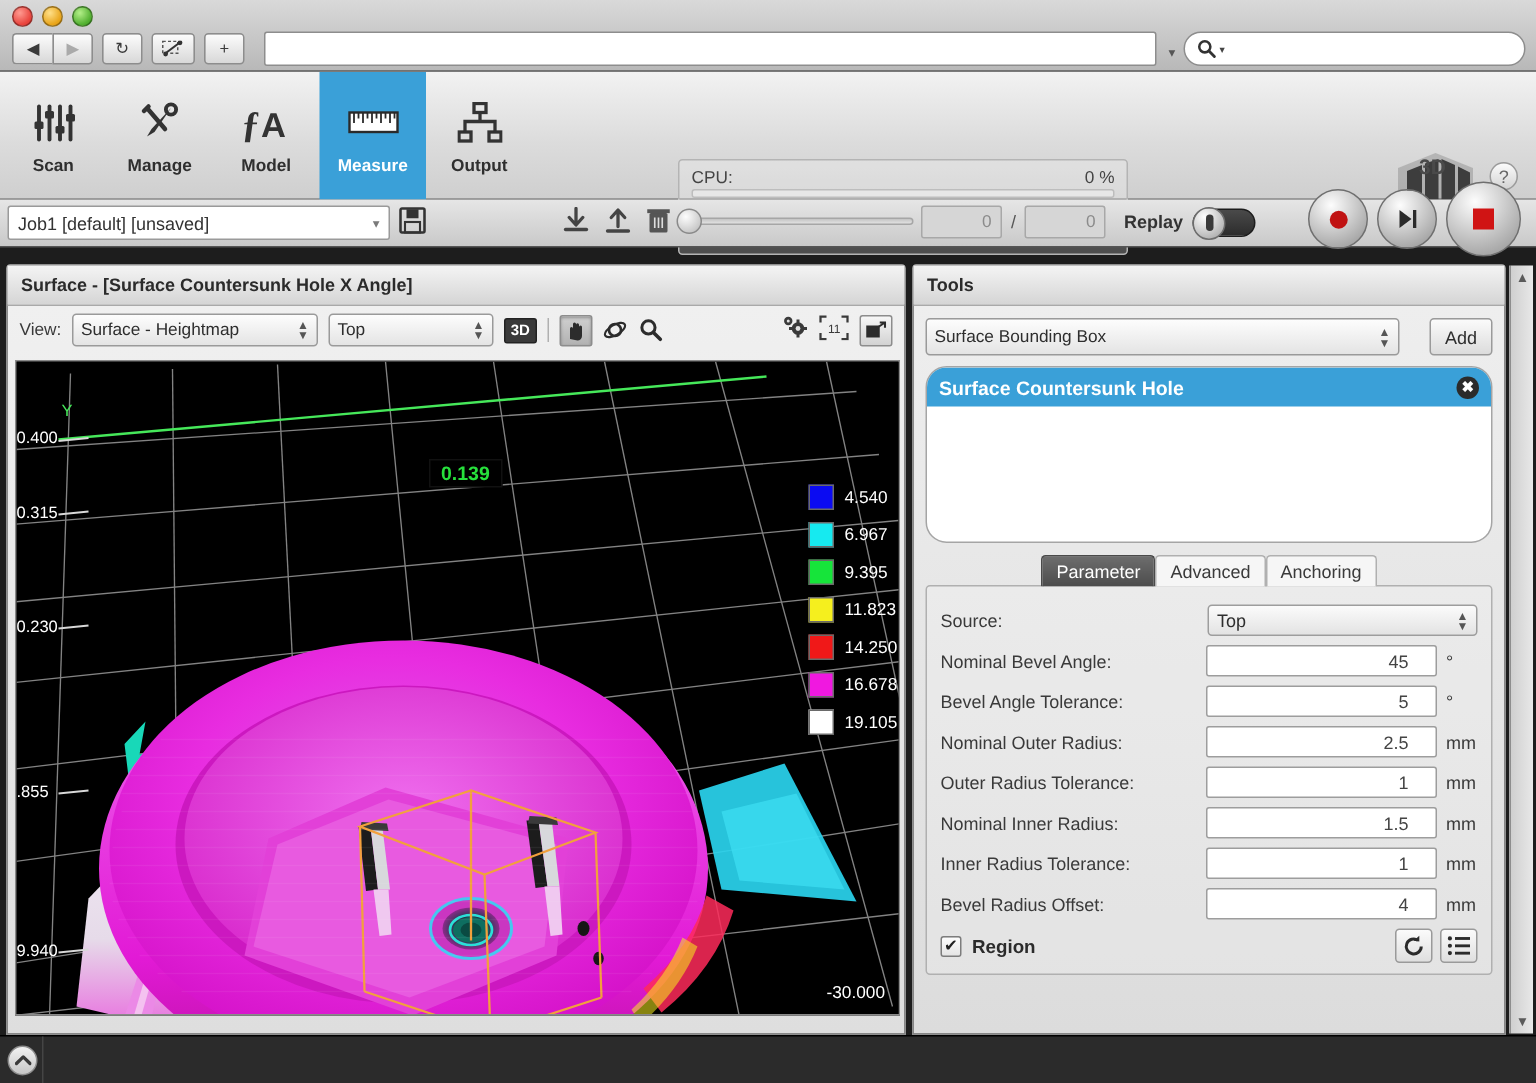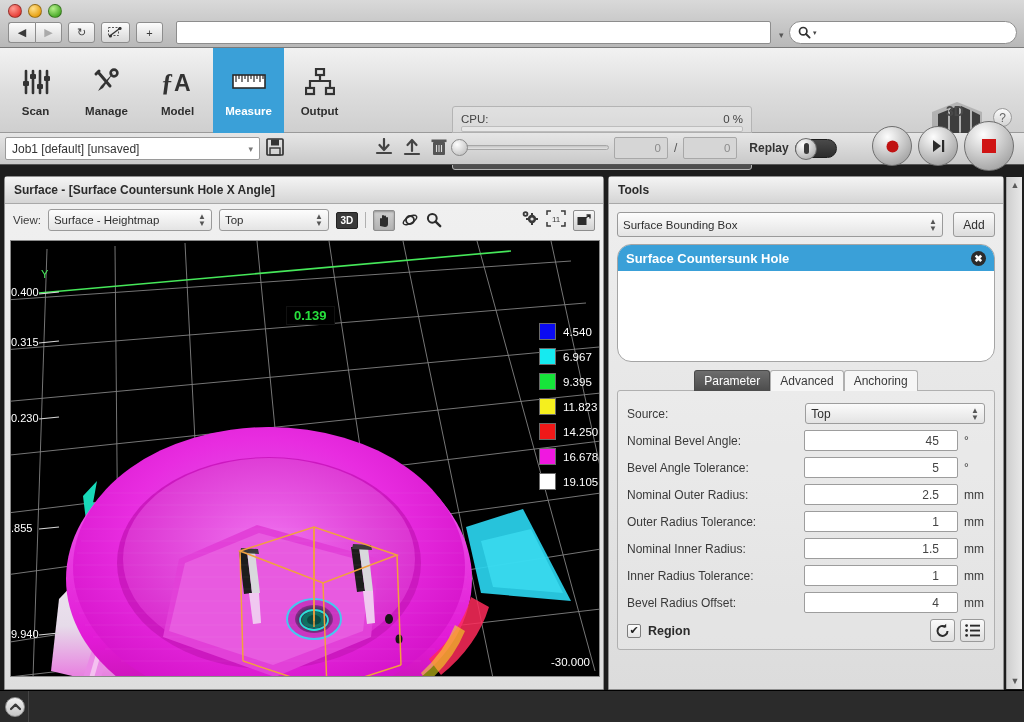--- a/index.html
+++ b/index.html
@@ -183,21 +183,21 @@
   }
   .corner-val { position: absolute; right: 9px; bottom: 8px; color: #fff; font-size: 11.5px; margin-left: 40px; }
 
   
   .tools-panel {
     position: absolute; left: 608px; top: 176px; width: 396px; height: 514px;
     background: linear-gradient(#efefef, #dcdcdc);
     border: 1px solid #8f8f8f; border-radius: 3px 3px 0 0;
   }
   .tp-body { padding: 8px; }
-  .addrow { display: flex; gap: 10px; }
+  .addrow { display: flex; gap: 20px; }
   .add-btn {
     width: 42px; height: 25px; background: linear-gradient(#fbfbfb, #dcdcdc);
     border: 1px solid #9a9a9a; border-radius: 3px;
     display: flex; align-items: center; justify-content: center;
     font-size: 12px; color: #2e2e2e;
   }
   .tool-list {
     margin-top: 7px; height: 118px; background: #fff;
     border: 1px solid #a5a5a5; border-radius: 14px; overflow: hidden;
   }

